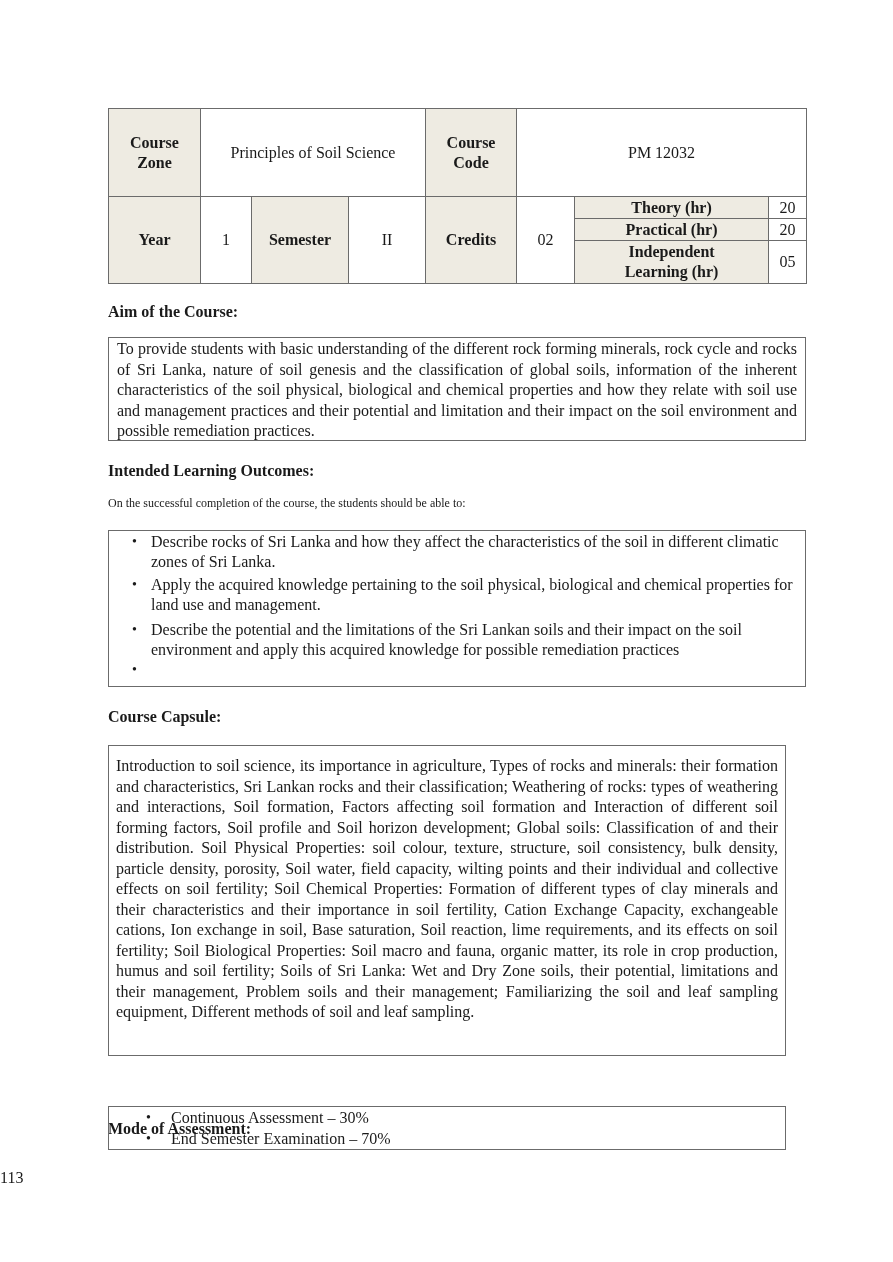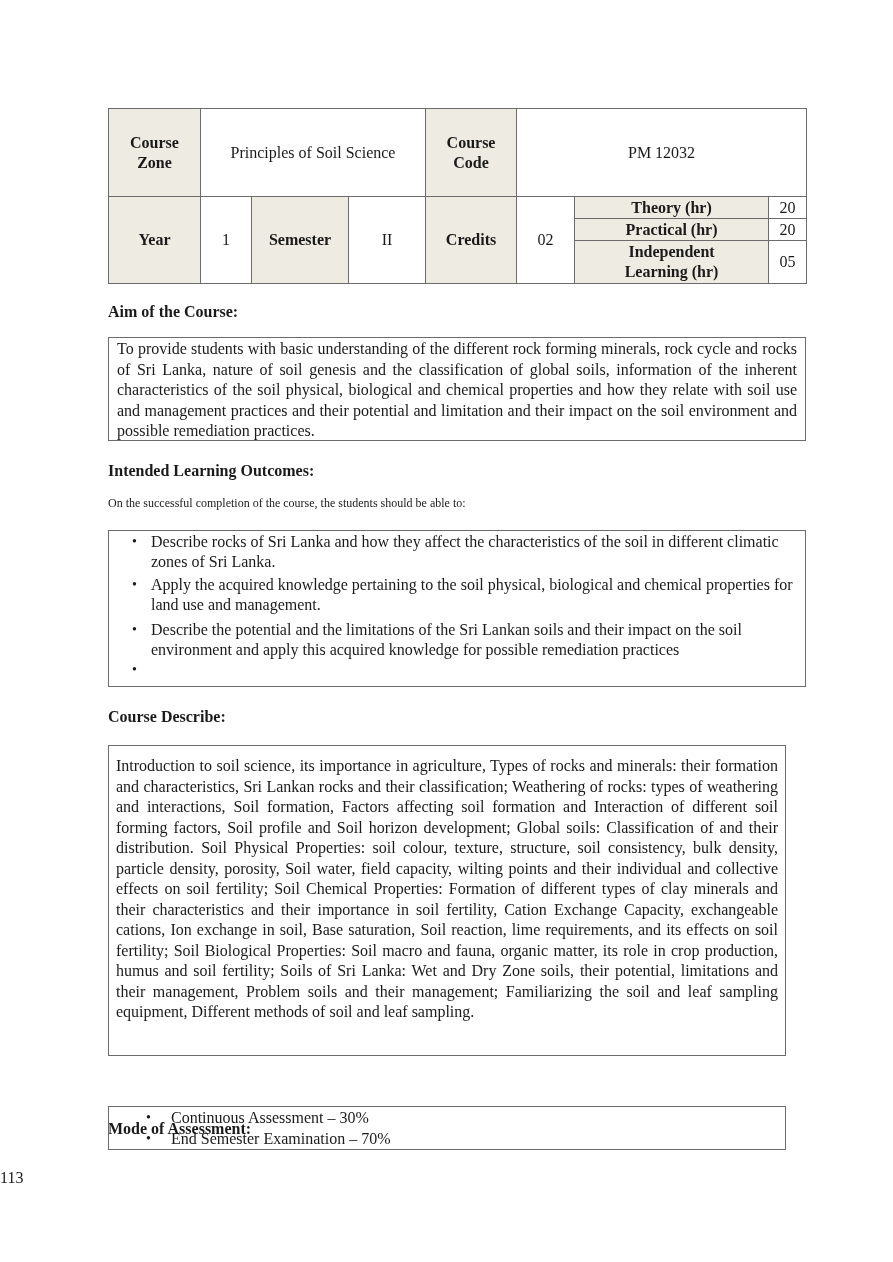--- a/index.html
+++ b/index.html
@@ -106,21 +106,21 @@
   <div class="para" style="top:496px;">On the successful completion of the course, the students should be able to:</div>
   <div class="box ilo-box">
     <ul>
       <li><span class="bullet">•</span><span>Describe rocks of Sri Lanka and how they affect the characteristics of the soil in different climatic zones of Sri Lanka.</span></li>
       <li class="sp"><span class="bullet">•</span><span>Apply the acquired knowledge pertaining to the soil physical, biological and chemical properties for land use and management.</span></li>
       <li class="sp" style="margin-top:5px;"><span class="bullet">•</span><span>Describe the potential and the limitations of the Sri Lankan soils and their impact on the soil environment and apply this acquired knowledge for possible remediation practices</span></li>
       <li><span class="bullet">•</span></li>
     </ul>
   </div>
 
-  <div class="heading" style="top:708px;">Course Describe:</div>
+  <div class="heading" style="top:708px;">Course Capsule:</div>
   <div class="box cap-box justify">
     <span>Introduction to soil science, its importance in agriculture, Types of rocks and minerals: their formation and characteristics, Sri Lankan rocks and their classification; Weathering of rocks: types of weathering and interactions, Soil formation, Factors affecting soil formation and Interaction of different soil forming factors, Soil profile and Soil horizon development; Global soils:  Classification of and their distribution. Soil Physical Properties: soil colour, texture, structure, soil consistency, bulk density, particle density, porosity, Soil water, field capacity, wilting points and their individual and collective  effects on soil fertility;  Soil Chemical Properties: Formation of different types of clay minerals and their characteristics and their importance in soil fertility, Cation Exchange Capacity,  exchangeable cations, Ion exchange in soil, Base saturation,  Soil reaction,  lime requirements, and its effects on soil fertility; Soil Biological Properties: Soil macro and fauna, organic matter, its role in crop production, humus and soil fertility; Soils of Sri Lanka: Wet and Dry Zone soils, their potential, limitations and their management,  Problem soils and their management; Familiarizing the soil and leaf sampling equipment, Different methods of soil and leaf sampling.</span>
   </div>
 
   <div class="heading" style="top:1120px;">Mode of Assessment:</div>
   <div class="box assess-box">
     <ul>
       <li><span class="bullet">•</span><span>Continuous Assessment – 30%</span></li>
       <li><span class="bullet">•</span><span>End Semester Examination – 70%</span></li>
     </ul>

